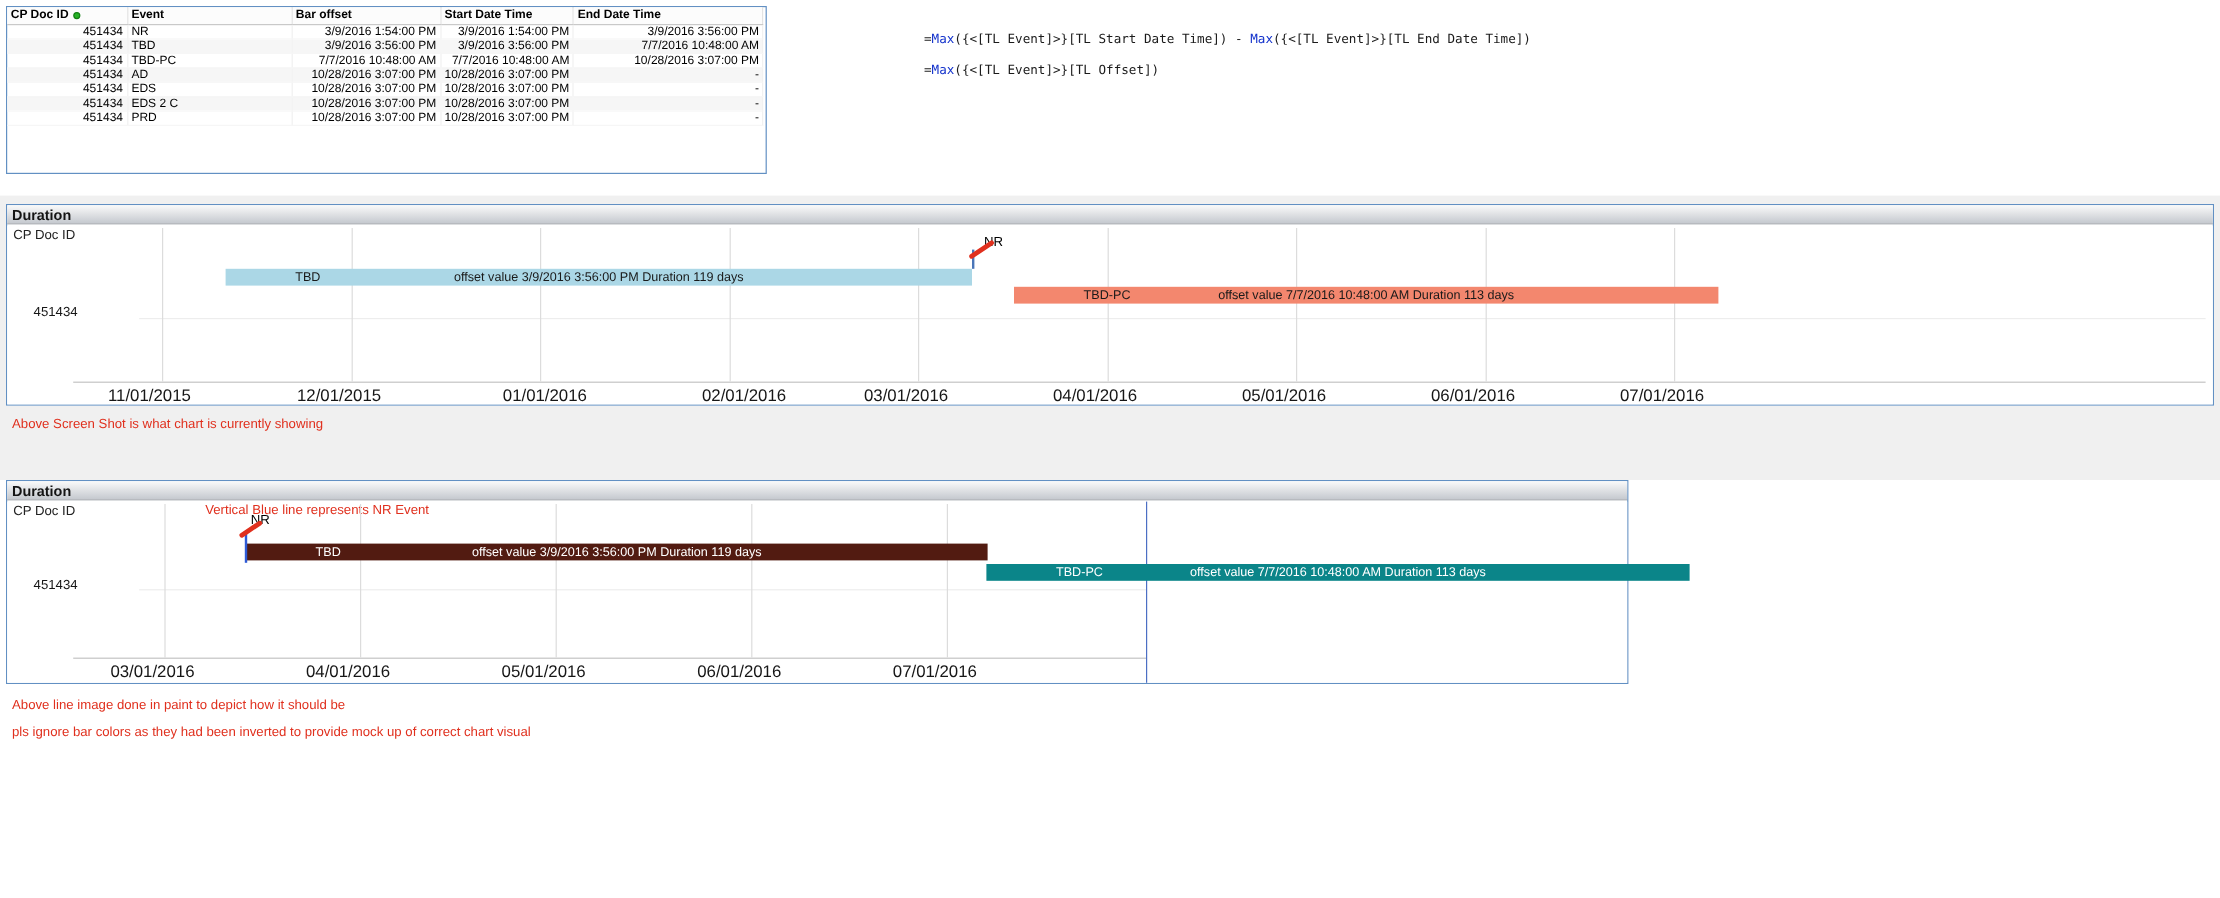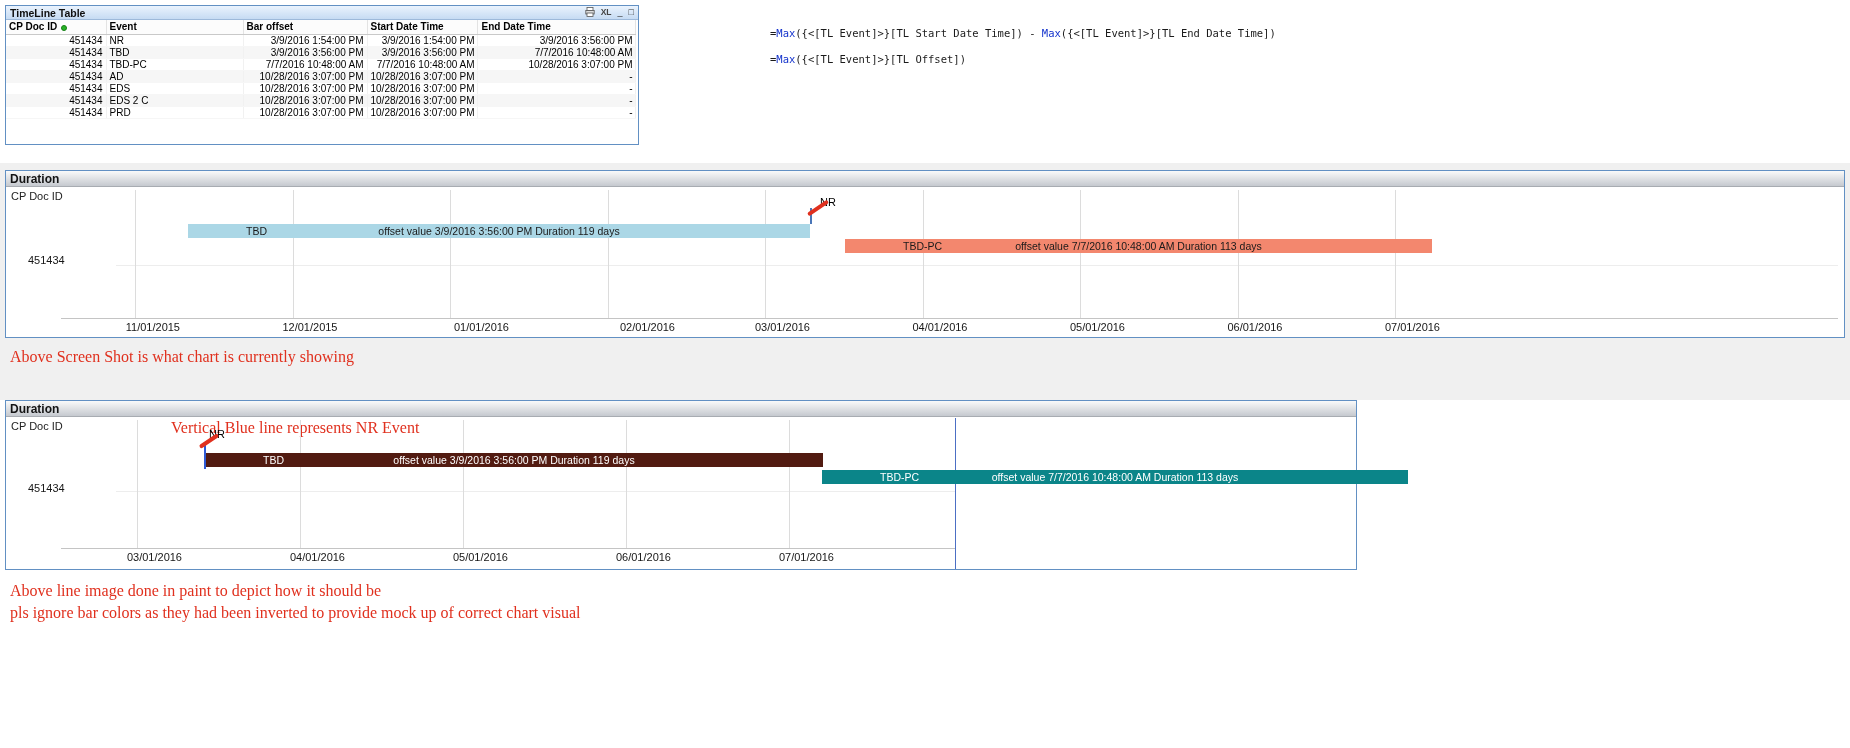--- a/index.html
+++ b/index.html
@@ -26,54 +26,40 @@
   
   #formula-block{position:absolute;left:770px;top:24px;font-size:11px;}
   .red-note{color:var(--red);}
   .formula{font-family:"DejaVu Sans Mono",monospace;font-size:10.5px;margin:3px 0 14px 0;white-space:nowrap;}
   
   #chart-top{left:5px;top:170px;width:1840px;height:168px;}
   #chart-bottom{left:5px;top:400px;width:1352px;height:170px;}
   .chart-body{position:absolute;left:0;right:0;top:17px;bottom:0;background:#fff;}
   .axis-title{position:absolute;left:5px;top:2px;font-size:11px;color:#222;}
   .gridline{position:absolute;width:1px;background:var(--grid);}
-  .xtick{position:absolute;width:90px;text-align:right;font-size:11px;color:#161616;}
+  .xtick{position:absolute;width:90px;text-align:left;font-size:14px;color:#161616;}
   .ytick{position:absolute;font-size:11px;color:#161616;}
   .axisline{position:absolute;height:1px;background:#c4c4c4;}
   .hgrid{position:absolute;height:1px;background:#ededed;}
   .bar{position:absolute;height:14px;display:flex;align-items:center;font-size:10.5px;white-space:nowrap;z-index:2;}
   .bar-name{margin-left:58px;position:relative;z-index:2;}
   .bar-detail{position:absolute;left:0;right:0;text-align:center;z-index:1;}
   .nr-label{position:absolute;font-size:11px;color:#000;z-index:4;}
   .red-stroke{position:absolute;width:24px;height:4px;background:var(--red);border-radius:2px;transform:rotate(-34deg);z-index:5;}
   .nr-tick{position:absolute;width:2px;background:#4a76b8;z-index:3;}
   .nr-line{position:absolute;width:2px;background:var(--nr-blue);z-index:3;}
   .vline-blue{position:absolute;width:1px;background:#4c6fc4;z-index:1;}
-  .note{position:absolute;font-size:16px;color:var(--red);font-family:Liberation Serif, serif;}
+  .note{position:absolute;font-size:11px;color:var(--red);}
 </style>
 </head>
 <body>
 
 <div class="band"></div>
 
 <div class="win" id="table-win">
-  <div class="caption caption-blue">
-    <span>TimeLine Table</span>
-    <span class="spacer"></span>
-    <span class="cap-icons">
-      <span class="ci"><svg width="10" height="10" viewBox="0 0 10 10">
-            <rect x="2" y="0.5" width="6" height="3" fill="#fff" stroke="#555" stroke-width="0.8"></rect>
-            <rect x="0.8" y="3.5" width="8.4" height="3.5" fill="#ddd" stroke="#555" stroke-width="0.8"></rect>
-            <rect x="2" y="6" width="6" height="3.5" fill="#fff" stroke="#555" stroke-width="0.8"></rect>
-          </svg></span>
-      <span class="ci xl">XL</span>
-      <span class="ci">_</span>
-      <span class="ci">□</span>
-    </span>
-  </div>
   <table class="qv">
     <thead>
         <tr id="thead-row">
           <th style="width: 100px;"><span>CP Doc ID</span><span class="dot"></span></th>
           <th style="width: 137px;"><span>Event</span></th>
           <th style="width: 124px;"><span>Bar offset</span></th>
           <th style="width: 108px;"><span>Start Date Time</span></th>
           <th style="width: 158px;"><span>End Date Time</span></th>
         </tr>
       </thead>

